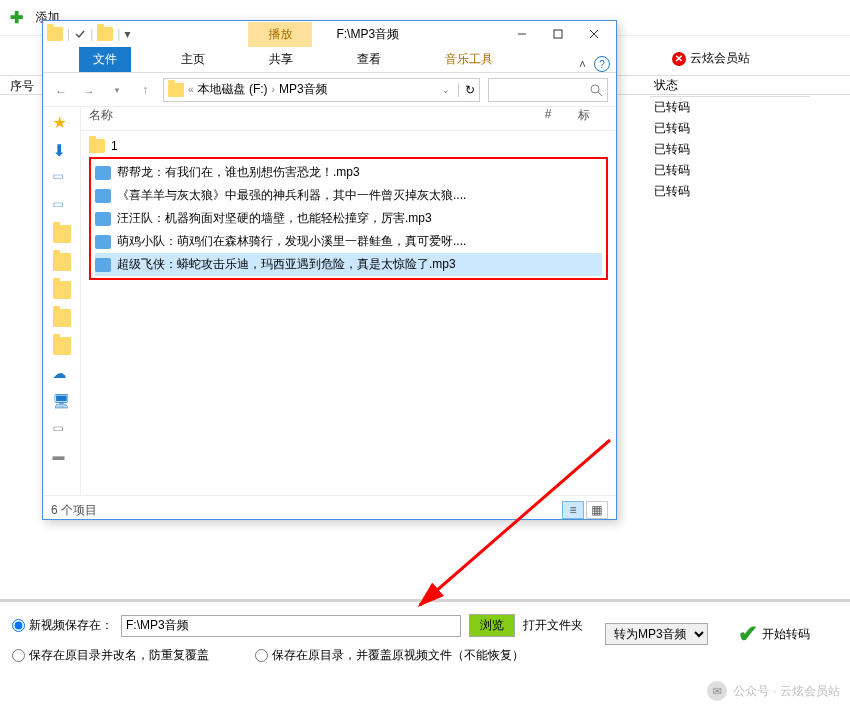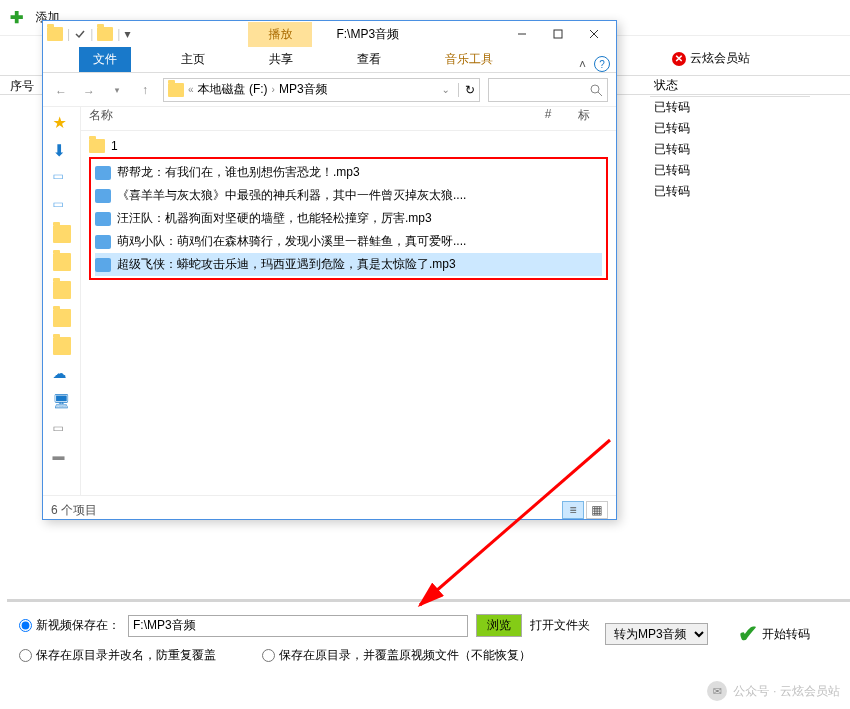--- a/index.html
+++ b/index.html
@@ -18,21 +18,21 @@
 .clear-btn .xic { width:14px; height:14px; background:#e60000; border-radius:50%; color:#fff; display:flex; align-items:center; justify-content:center; font-size:10px; font-weight:bold; }
 
 .bg-header-row { position: absolute; top: 75px; left: 0; right: 0; height: 20px; border-top: 1px solid #ddd; border-bottom: 1px solid #ddd; display:flex; }
 .bg-header-row span { padding: 2px 10px; }
 
 .status-col { position: absolute; top: 75px; right: 40px; width: 160px; }
 .status-col .hd { border-bottom: 1px solid #ddd; padding: 2px 4px; }
 .status-col .row { padding: 2px 4px; }
 
 
-.bottom { position: absolute; bottom: 0; left: 7px; right: 0; height: 110px; border-top: 3px solid #d4d4d4; background: #fff; padding: 12px; }
+.bottom { position: absolute; bottom: 0; left: 0; right: 0; height: 110px; border-top: 3px solid #d4d4d4; background: #fff; padding: 12px; }
 .brow { display: flex; align-items: center; gap: 8px; margin-bottom: 10px; }
 .brow input[type=text] { width: 340px; height: 22px; border: 1px solid #aaa; padding: 0 4px; }
 .browse-btn { padding: 2px 10px; border: 1px solid #aaa; background: #84cc16; cursor:pointer; }
 .brow label { display:flex; align-items:center; gap:4px; }
 select { height: 22px; border:1px solid #aaa; background:#f0f0f0; padding: 0 4px; }
 .check-icon { color: #2aa02a; font-size: 24px; font-weight: bold; }
 .start { display:flex; align-items:center; gap:4px; margin-left: 20px; }
 
 
 .explorer { position: absolute; top: 20px; left: 42px; width: 575px; height: 500px; background: #fff; border: 1px solid #4a90e2; box-shadow: 3px 3px 10px rgba(0,0,0,0.2); display:flex; flex-direction:column; }

